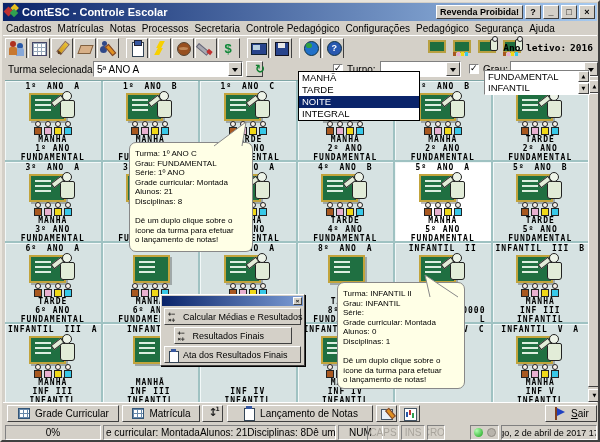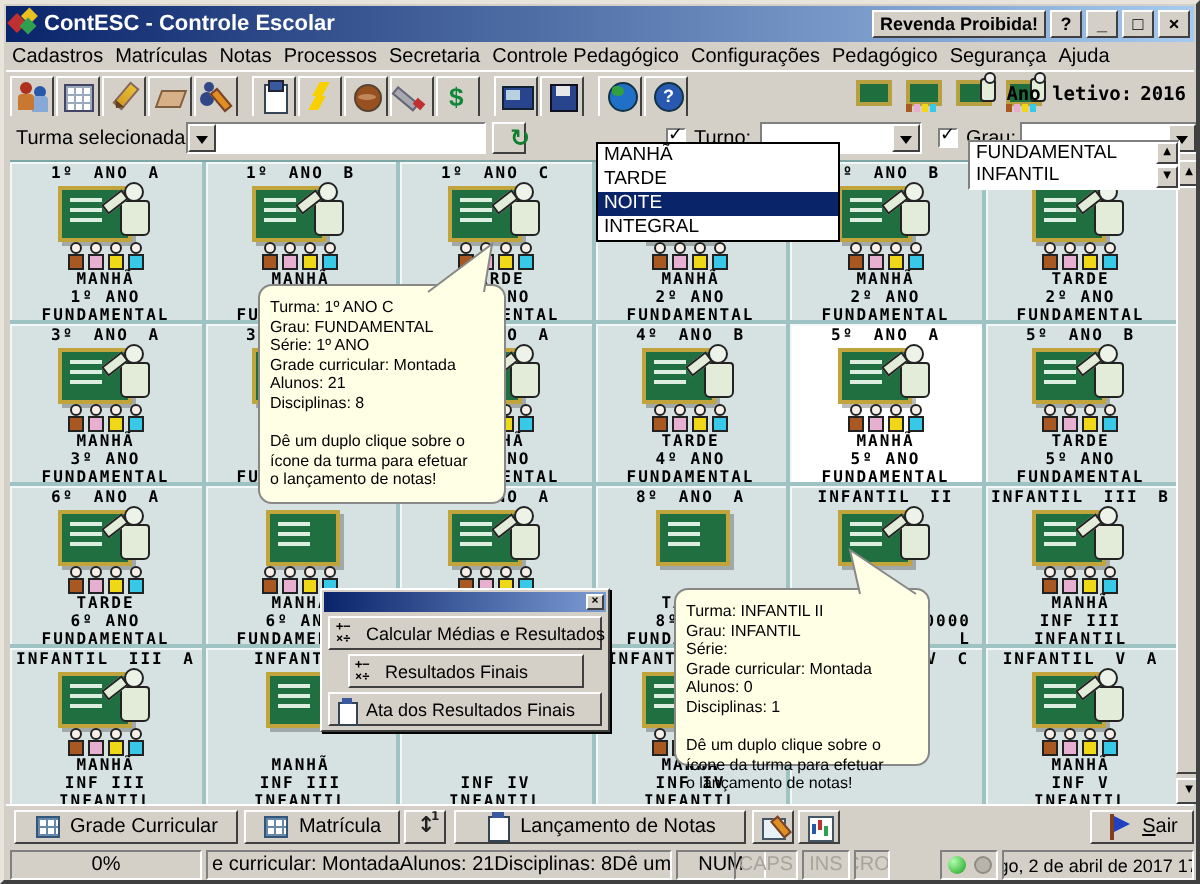--- a/index.html
+++ b/index.html
@@ -257,20 +257,21 @@
         </span>
       </div>
     <div class="yearlbl">
       <span>Ano letivo:</span><b>2016</b>
     </div>
   </div>
 
   <div class="filterrow">
     <span class="flabel" style="left:5px">Turma selecionada:</span>
     <div class="combo" style="left:90px;width:150px">
+      <span class="cval">5ª ANO A</span>
       <span class="arr"></span>
     </div>
     <button class="sqbtn" style="left:243px">
         <span class="ic ic-refresh"></span>
       </button>
     <span class="cbx" style="left:330px"></span>
     <span class="flabel" style="left:344px">Turno:</span>
     <div class="combo" style="left:377px;width:81px">
       <span class="cval"></span>
       <span class="arr"></span>
@@ -721,21 +722,21 @@
         <div class="tline">Dê um duplo clique sobre o</div>
         <div class="tline">ícone da turma para efetuar</div>
         <div class="tline">o lançamento de notas!</div>
       </div>
   </div>
 
   <svg class="tail" style="left:418px;top:271px" width="42" height="25">
     <polygon points="10,24 38,24 5,2" fill="#ffffe6"></polygon>
     <path d="M10,24 L5,2 L38,24" fill="none" stroke="#888" stroke-width="1"></path>
   </svg>
-  <div class="tip" style="left:335px;top:292px;width:128px;height:89px">
+  <div class="tip" style="left:335px;top:280px;width:128px;height:107px">
     <div>
         <div class="tline">Turma: INFANTIL II</div>
         <div class="tline">Grau: INFANTIL</div>
         <div class="tline">Série:</div>
         <div class="tline">Grade curricular: Montada</div>
         <div class="tline">Alunos: 0</div>
         <div class="tline">Disciplinas: 1</div>
         <div class="tline">&nbsp;</div>
         <div class="tline">Dê um duplo clique sobre o</div>
         <div class="tline">ícone da turma para efetuar</div>

